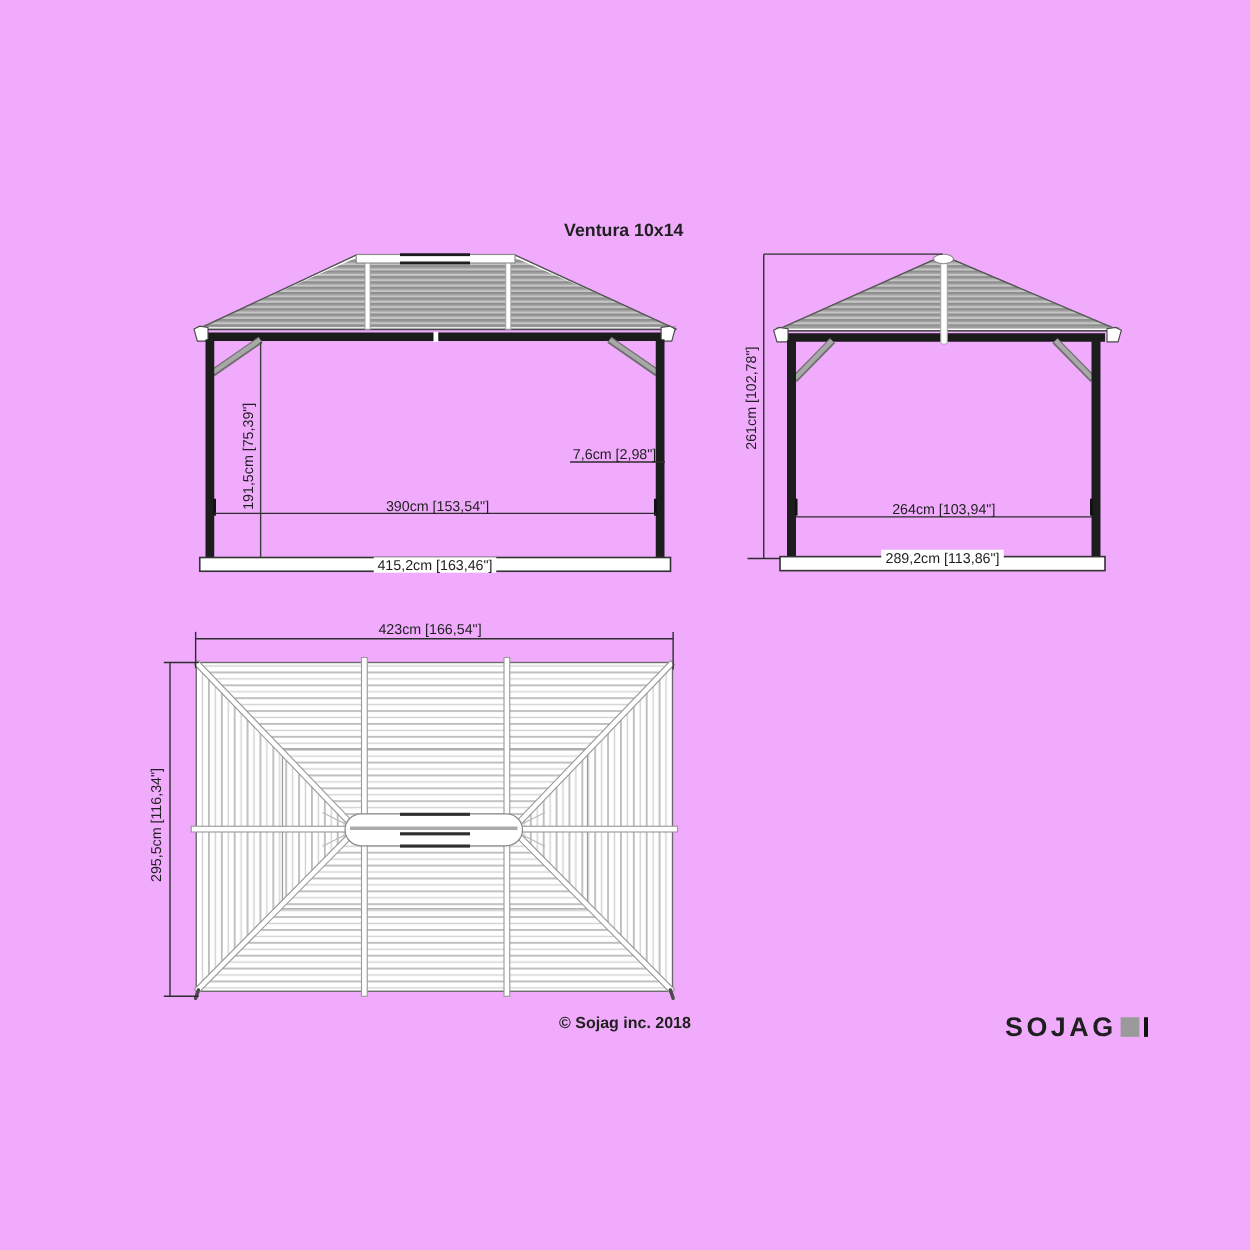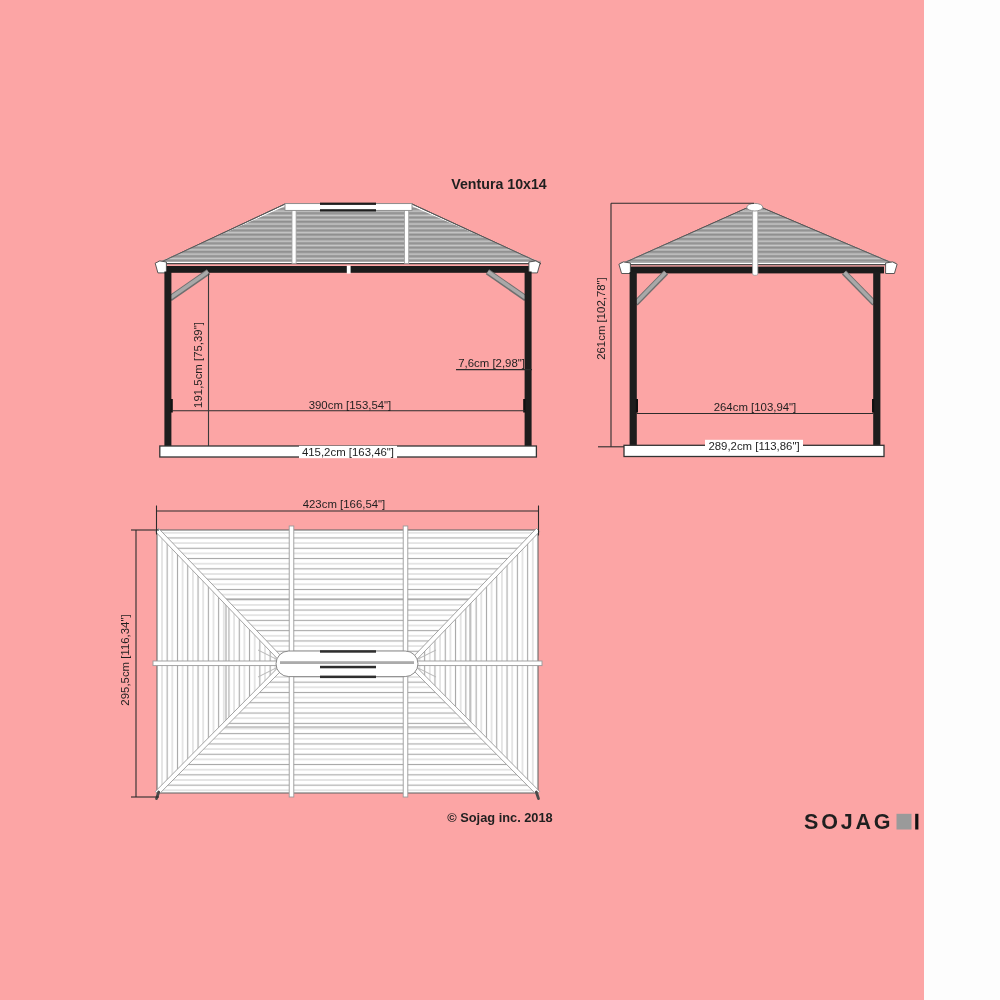--- a/index.html
+++ b/index.html
@@ -1,16 +1,16 @@
 <!DOCTYPE html>
 <html><head>
 <meta charset="utf-8">
 <style>
   html,body{margin:0;padding:0;background:#fdfdfd;}
-  .page{width:924px;height:1000px;position:relative;background:#fca5a5;font-family:"Liberation Sans",sans-serif;}
+  .page{width:1000px;height:1000px;position:relative;background:#f0abfc;font-family:"Liberation Sans",sans-serif;}
   text{font-family:"Liberation Sans",sans-serif;fill:#1f1f1f;}
 </style>
 </head>
 <body>
 <div class="page">
 <svg width="1000" height="1000" viewBox="0 0 1000 1000">
 <defs>
   <pattern id="slatH" width="12" height="4.3" patternUnits="userSpaceOnUse">
     <rect width="12" height="4.3" fill="#ababab"></rect>
     <rect width="12" height="1.4" y="0" fill="#c7c7c7"></rect>

